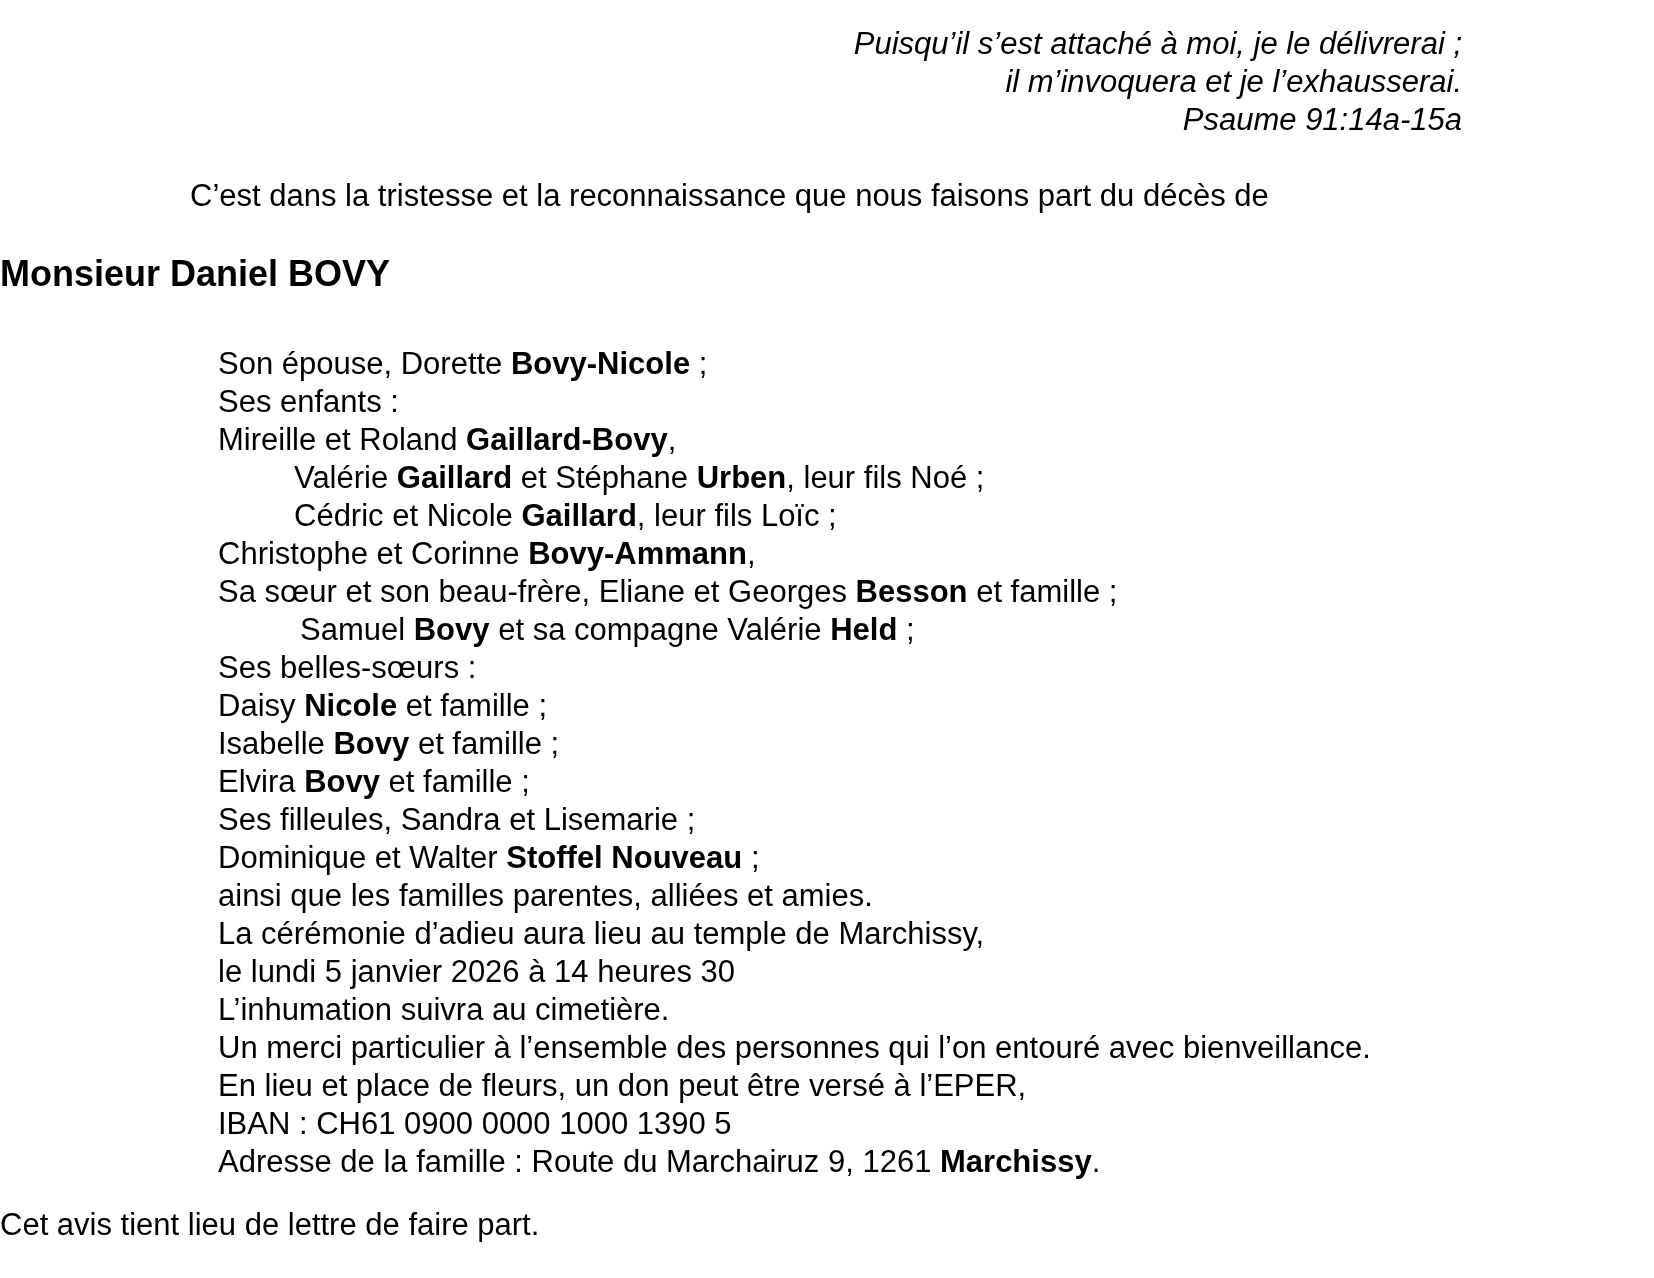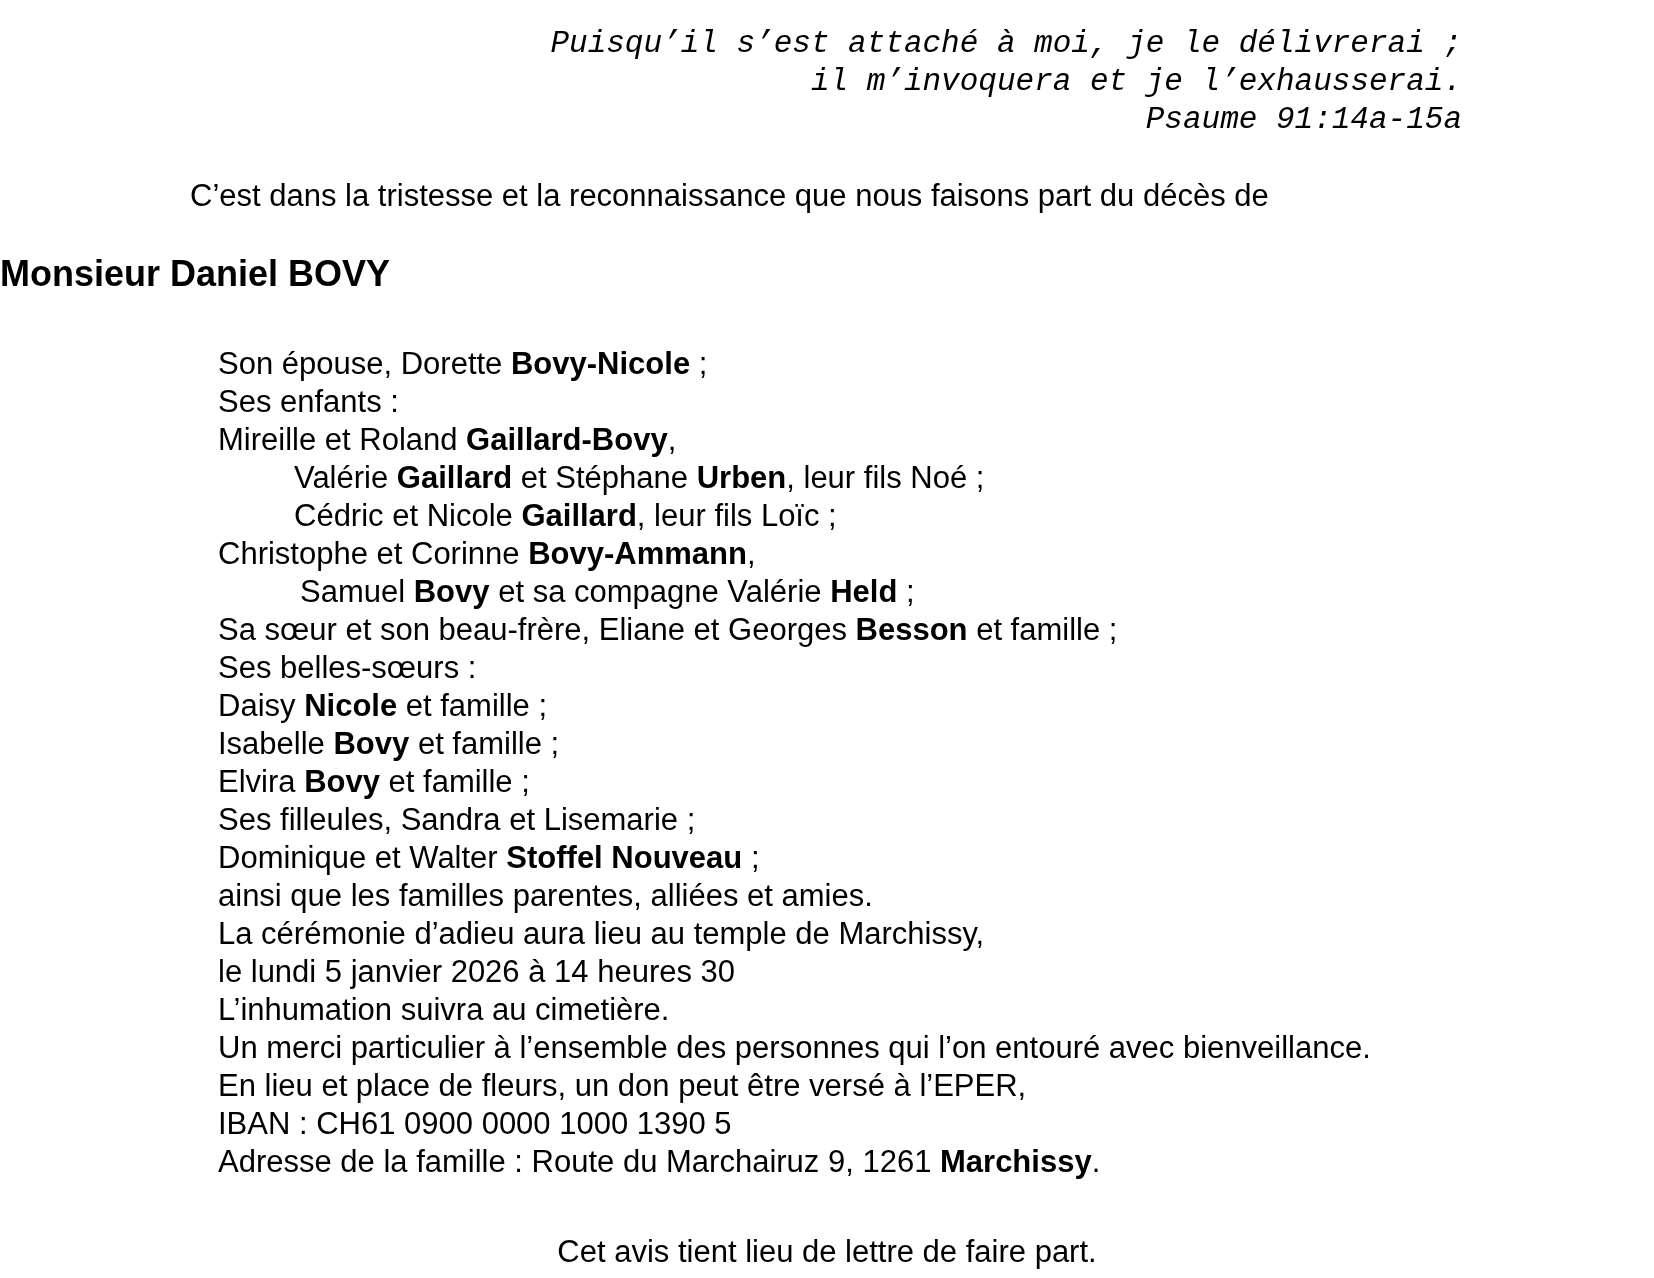--- a/index.html
+++ b/index.html
@@ -16,21 +16,21 @@
     font-family: "Liberation Sans", sans-serif;
     font-size: 31px;
     line-height: 38px;
     overflow: hidden;
   }
   .quote {
     padding: 25px 192px 0 0;
     text-align: right;
     font-style: italic;
   }
-  .quote .qline { white-space: pre; font-family: Liberation Mono, monospace; }
+  .quote .qline { white-space: pre; }
   .intro {
     margin-top: 38px;
     padding-left: 190px;
     white-space: pre;
   }
   .title {
     margin-top: 37px;
     font-size: 36px;
     line-height: 44px;
     font-weight: bold;
@@ -40,22 +40,21 @@
     margin-top: 49px;
     padding-left: 190px;
     margin-left: 28px;
   }
   .family .line { white-space: pre; }
   .family .indent-0 { padding-left: 0; }
   .family .indent-1 { padding-left: 76px; }
   .family .indent-2 { padding-left: 82px; }
   .b { font-weight: bold; }
   .closing {
-    margin-top: 52px;
-    text-align: center;
+    margin-top: 25px;
     white-space: pre;
   }
 </style>
 </head>
 <body>
 
 <div class="page">
 
   <div class="quote">
     <div class="qline">Puisqu’il s’est attaché à moi, je le délivrerai ;</div>
@@ -67,22 +66,22 @@
 
   <div class="title">Monsieur Daniel BOVY</div>
 
   <div class="family">
       <div class="line indent-0"><span>Son épouse, Dorette </span><span class="b">Bovy-Nicole</span><span> ;</span></div>
       <div class="line indent-0"><span>Ses enfants :</span></div>
       <div class="line indent-0"><span>Mireille et Roland </span><span class="b">Gaillard-Bovy</span><span>,</span></div>
       <div class="line indent-1"><span>Valérie </span><span class="b">Gaillard</span><span> et Stéphane </span><span class="b">Urben</span><span>, leur fils Noé ;</span></div>
       <div class="line indent-1"><span>Cédric et Nicole </span><span class="b">Gaillard</span><span>, leur fils Loïc ;</span></div>
       <div class="line indent-0"><span>Christophe et Corinne </span><span class="b">Bovy-Ammann</span><span>,</span></div>
+      <div class="line indent-0"><span>Sa sœur et son beau-frère, Eliane et Georges </span><span class="b">Besson</span><span> et famille ;</span></div>
       <div class="line indent-2"><span>Samuel </span><span class="b">Bovy</span><span> et sa compagne Valérie </span><span class="b">Held</span><span> ;</span></div>
-      <div class="line indent-0"><span>Sa sœur et son beau-frère, Eliane et Georges </span><span class="b">Besson</span><span> et famille ;</span></div>
       <div class="line indent-0"><span>Ses belles-sœurs :</span></div>
       <div class="line indent-0"><span>Daisy </span><span class="b">Nicole</span><span> et famille ;</span></div>
       <div class="line indent-0"><span>Isabelle </span><span class="b">Bovy</span><span> et famille ;</span></div>
       <div class="line indent-0"><span>Elvira </span><span class="b">Bovy</span><span> et famille ;</span></div>
       <div class="line indent-0"><span>Ses filleules, Sandra et Lisemarie ;</span></div>
       <div class="line indent-0"><span>Dominique et Walter </span><span class="b">Stoffel Nouveau</span><span> ;</span></div>
       <div class="line indent-0"><span>ainsi que les familles parentes, alliées et amies.</span></div>
       <div class="line indent-0"><span>La cérémonie d’adieu aura lieu au temple de Marchissy,</span></div>
       <div class="line indent-0"><span>le lundi 5 janvier 2026 à 14 heures 30</span></div>
       <div class="line indent-0"><span>L’inhumation suivra au cimetière.</span></div>

